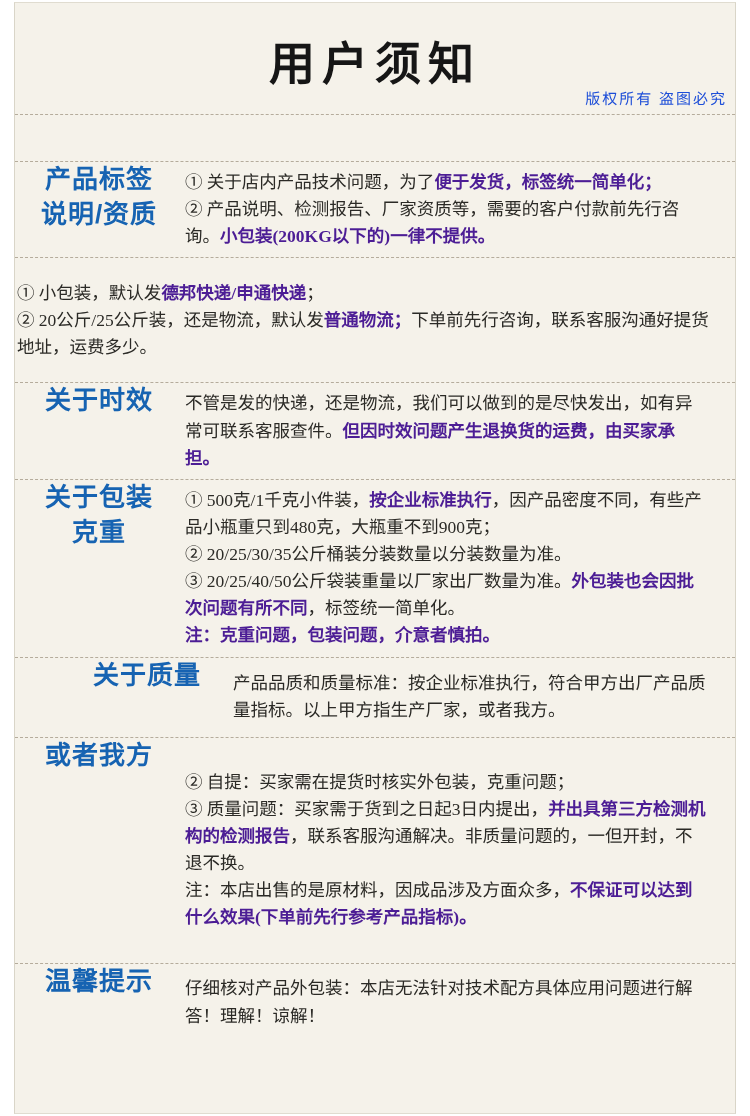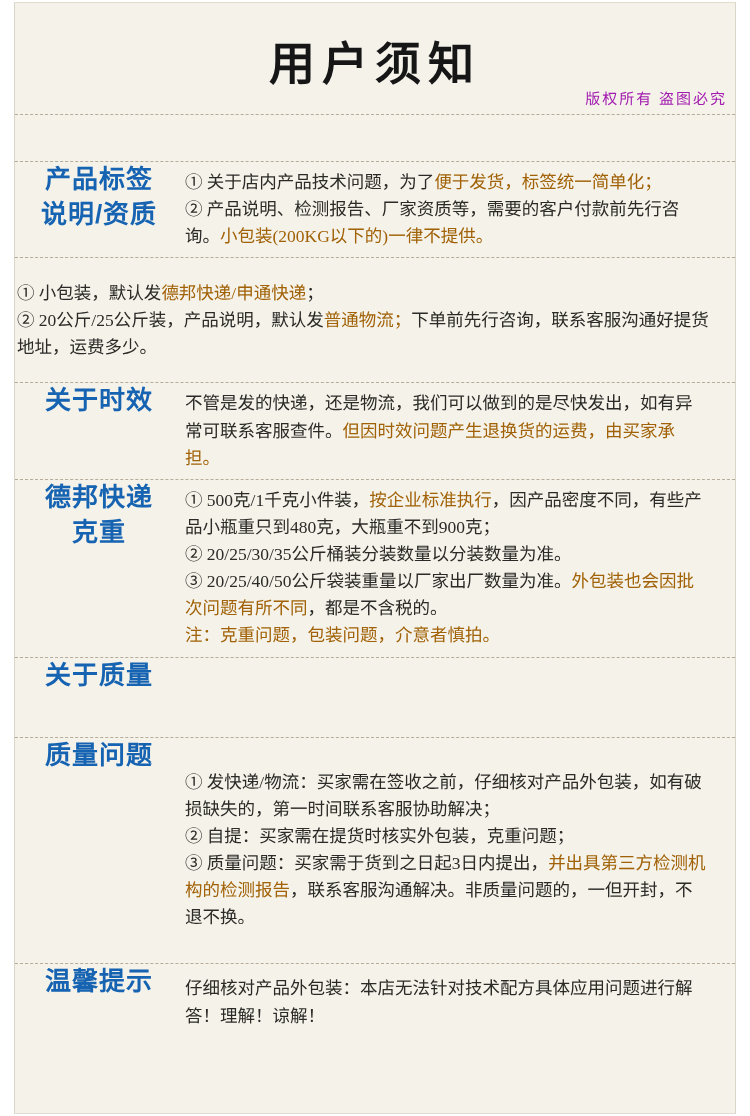--- a/index.html
+++ b/index.html
@@ -23,21 +23,21 @@
   }
   .page-title{
     text-align:center;
     font-size:46px;font-weight:bold;color:#161616;
     letter-spacing:7px;
     padding-top:24px;
     font-family:"Liberation Serif","DejaVu Serif",serif;
   }
   .copyright{
     position:absolute;right:8px;bottom:6px;
-    color:#a21caf;font-size:15px;letter-spacing:2px;
+    color:#1d4ed8;font-size:15px;letter-spacing:2px;
   }
   .spacer-row{
     height:46px;border-bottom:1px dashed #b5ac9c;
   }
   .row{
     display:flex;box-sizing:border-box;
     border-bottom:1px dashed #b5ac9c;
   }
   .row:last-child{border-bottom:none;}
   .label-cell{
@@ -47,27 +47,27 @@
     color:#1663b2;font-weight:bold;font-size:26px;line-height:1.35;
     font-family:"Liberation Sans","DejaVu Sans",sans-serif;
     letter-spacing:1px;
   }
   .content-cell{
     flex:1;display:flex;flex-direction:column;justify-content:center;
     padding:7px 26px 7px 2px;
     font-size:17.5px;line-height:1.55;color:#2b2a26;
   }
   .content-cell p{margin:0;}
-  .seg-red{color:#a16207;}
+  .seg-red{color:#4c1d95;font-weight:bold;}
   
   #rows .row:nth-child(1){min-height:96px;}
   #rows .row:nth-child(2){min-height:125px;}
   #rows .row:nth-child(3){min-height:92px;}
   #rows .row:nth-child(4){min-height:174px;}
-  #rows .row:nth-child(5){min-height:80px;}
+  #rows .row:nth-child(5){min-height:80px;padding-left:48px;}
   #rows .row:nth-child(6){min-height:226px;}
   #rows .row:nth-child(7){min-height:78px;}
   #rows .row:nth-child(8){min-height:76px;}
 </style>
 </head>
 <body>
 
 <div class="panel">
   <div class="header">
     <div class="page-title">用户须知</div>
@@ -81,56 +81,59 @@
           <span>说明/资质</span>
         </div>
         <div class="content-cell">
           <p><span>① 关于店内产品技术问题，为了</span><span class="seg-red">便于发货，标签统一简单化；</span></p>
           <p><span>② 产品说明、检测报告、厂家资质等，需要的客户付款前先行咨询。</span><span class="seg-red">小包装(200KG以下的)一律不提供。</span></p>
         </div>
       </div>
       <div class="row">
         <div class="content-cell">
           <p><span>① 小包装，默认发</span><span class="seg-red">德邦快递/申通快递</span><span>；</span></p>
-          <p><span>② 20公斤/25公斤装，产品说明，默认发</span><span class="seg-red">普通物流；</span><span>下单前先行咨询，联系客服沟通好提货地址，运费多少。</span></p>
+          <p><span>② 20公斤/25公斤装，还是物流，默认发</span><span class="seg-red">普通物流；</span><span>下单前先行咨询，联系客服沟通好提货地址，运费多少。</span></p>
         </div>
       </div>
       <div class="row">
         <div class="label-cell">
           <span>关于时效</span>
         </div>
         <div class="content-cell">
           <p><span>不管是发的快递，还是物流，我们可以做到的是尽快发出，如有异常可联系客服查件。</span><span class="seg-red">但因时效问题产生退换货的运费，由买家承担。</span></p>
         </div>
       </div>
       <div class="row">
         <div class="label-cell">
-          <span>德邦快递</span>
+          <span>关于包装</span>
           <span>克重</span>
         </div>
         <div class="content-cell">
           <p><span>① 500克/1千克小件装，</span><span class="seg-red">按企业标准执行</span><span>，因产品密度不同，有些产品小瓶重只到480克，大瓶重不到900克；</span></p>
           <p><span>② 20/25/30/35公斤桶装分装数量以分装数量为准。</span></p>
-          <p><span>③ 20/25/40/50公斤袋装重量以厂家出厂数量为准。</span><span class="seg-red">外包装也会因批次问题有所不同</span><span>，都是不含税的。</span></p>
+          <p><span>③ 20/25/40/50公斤袋装重量以厂家出厂数量为准。</span><span class="seg-red">外包装也会因批次问题有所不同</span><span>，标签统一简单化。</span></p>
           <p><span class="seg-red">注：克重问题，包装问题，介意者慎拍。</span></p>
         </div>
       </div>
       <div class="row">
         <div class="label-cell">
           <span>关于质量</span>
         </div>
+        <div class="content-cell">
+          <p><span>产品品质和质量标准：按企业标准执行，符合甲方出厂产品质量指标。以上甲方指生产厂家，或者我方。</span></p>
+        </div>
       </div>
       <div class="row">
         <div class="label-cell">
-          <span>质量问题</span>
+          <span>或者我方</span>
         </div>
         <div class="content-cell">
-          <p><span>① 发快递/物流：买家需在签收之前，仔细核对产品外包装，如有破损缺失的，第一时间联系客服协助解决；</span></p>
           <p><span>② 自提：买家需在提货时核实外包装，克重问题；</span></p>
           <p><span>③ 质量问题：买家需于货到之日起3日内提出，</span><span class="seg-red">并出具第三方检测机构的检测报告</span><span>，联系客服沟通解决。非质量问题的，一但开封，不退不换。</span></p>
+          <p><span>注：本店出售的是原材料，因成品涉及方面众多，</span><span class="seg-red">不保证可以达到什么效果(下单前先行参考产品指标)。</span></p>
         </div>
       </div>
       <div class="row">
         <div class="label-cell">
           <span>温馨提示</span>
         </div>
         <div class="content-cell">
           <p><span>仔细核对产品外包装：本店无法针对技术配方具体应用问题进行解答！理解！谅解！</span></p>
         </div>
       </div>

